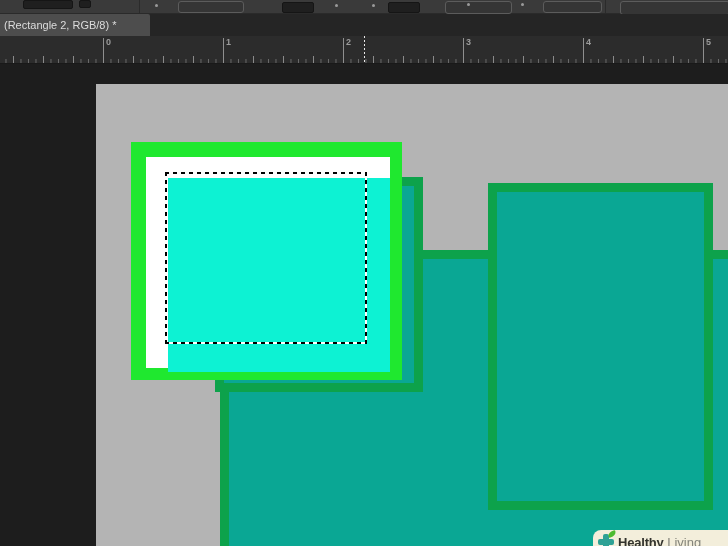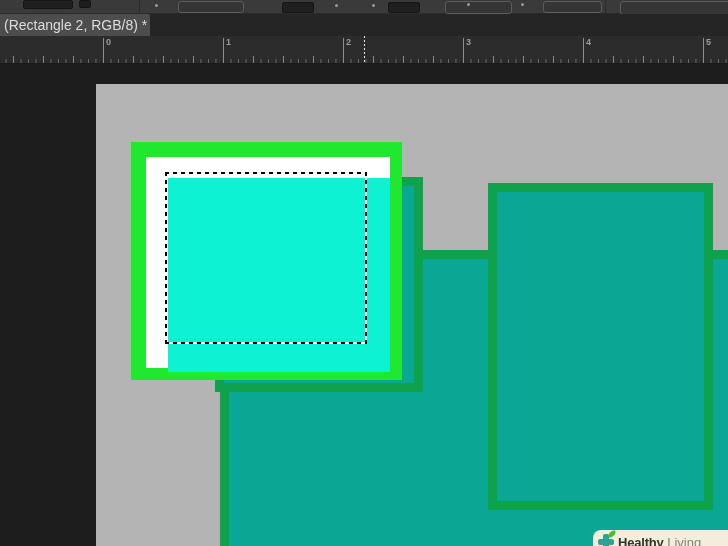--- a/index.html
+++ b/index.html
@@ -15,21 +15,21 @@
   #options-bar{left:0;top:0;width:728px;height:13px;background:#3a3a3a;border-bottom:1px solid #2a2a2a;}
   .ob-inset{position:absolute;background:#1f1f1f;border:1px solid #151515;border-radius:2px;}
   .ob-outline{position:absolute;background:#353535;border:1px solid #5c5c5c;border-radius:3px;}
   .ob-sep{position:absolute;background:#2b2b2b;width:1px;}
   .ob-dot{position:absolute;background:#9a9a9a;border-radius:50%;}
 
   
   #tab-bar{left:0;top:14px;width:728px;height:22px;background:#252525;}
   #doc-tab{
     position:absolute;left:0;top:0;height:22px;width:150px;background:#4d4d4d;
-    border-top-right-radius:2px;color:#dcdcdc;font-size:14px;line-height:22px;
+    border-top-right-radius:2px;color:#dcdcdc;font-size:11px;line-height:22px;
     padding-left:4px;box-sizing:border-box;white-space:nowrap;overflow:hidden;
   }
 
   
   #ruler{left:0;top:36px;width:728px;height:27px;background:#2c2c2c;border-bottom:1px solid #191919;}
   #ruler-minor-ticks{
     position:absolute;left:0;bottom:0;width:728px;height:27px;
     background-image:
       linear-gradient(90deg,#8a8a8a 0 1px,transparent 1px),
       linear-gradient(90deg,#6c6c6c 0 1px,transparent 1px);

